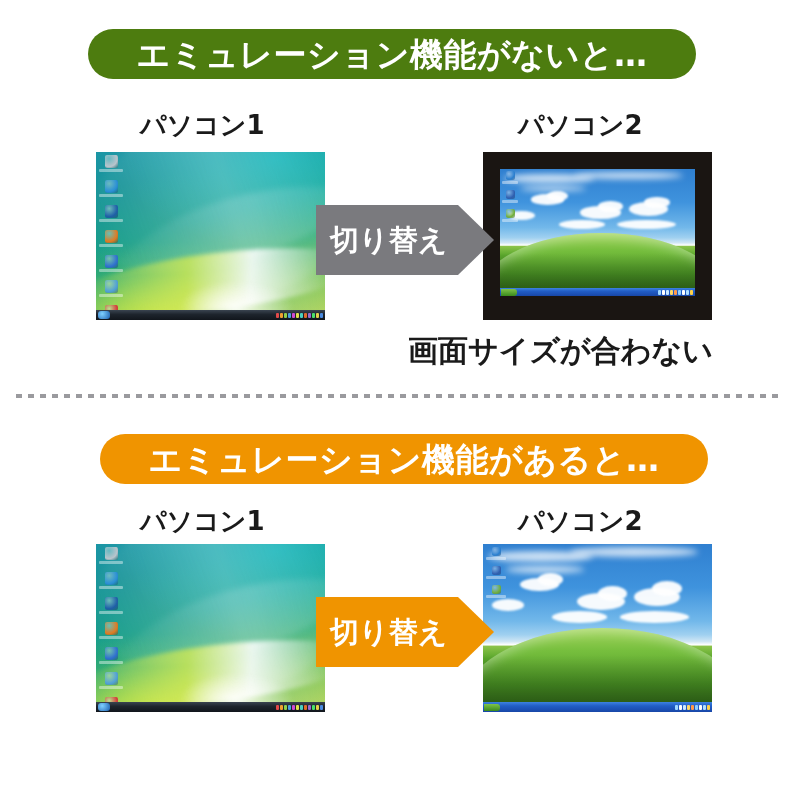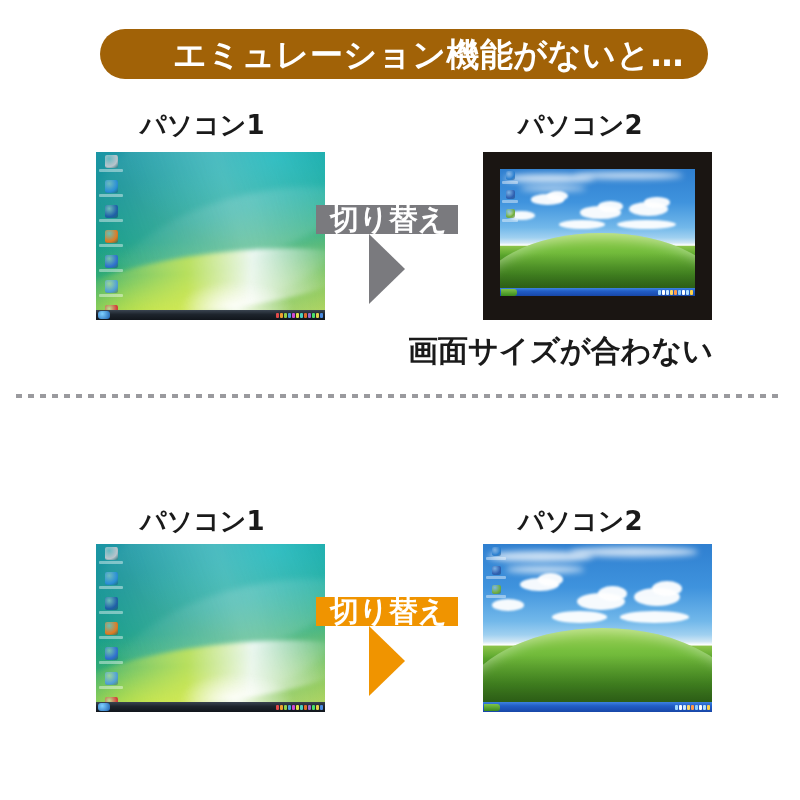--- a/index.html
+++ b/index.html
@@ -36,23 +36,22 @@
   }
   .banner-text {
     color: #ffffff;
     font-size: 33px;
     font-weight: 700;
     letter-spacing: 0.5px;
     line-height: 1;
     white-space: nowrap;
   }
   #banner-top {
-    left: 100px; top: 29px; width: 608px;
-    background: #a16207;
-    justify-content: flex-end;
+    left: 88px; top: 29px; width: 608px;
+    background: #4d7c0f;
   }
   #banner-bottom {
     left: 100px; top: 434px; width: 608px;
     background: #f09400;
   }
 
   
   .pc-label {
     position: absolute;
     font-size: 26px;
@@ -205,23 +204,22 @@
     display: flex;
     gap: 1px;
     align-items: center;
   }
   .tray i { display: block; width: 3px; height: 5px; border-radius: 1px; }
 
   
   .arrow {
     position: absolute;
     display: flex;
-    align-items: center;
+    align-items: flex-start;
     z-index: 9;
-    flex-direction: column;
   }
   .arrow .shaft {
     height: 100%;
     display: flex;
     align-items: center;
     justify-content: flex-start;
     box-sizing: border-box;
     padding-left: 14px;
   }
   .arrow .head {
@@ -380,20 +378,23 @@
             <i style="background: rgb(255, 210, 74);"></i>
           </div>
       </div>
     </div>
   </div>
 
   <div class="result" style="left:408px; top:336px;">画面サイズが合わない</div>
 
   <div class="divider" style="top:394px;"></div>
 
+  <div class="banner" id="banner-bottom">
+    <span class="banner-text">エミュレーション機能があると…</span>
+  </div>
 
   <div class="pc-label" style="left:140px; top:508px;">パソコン1</div>
 
   <div class="pc-label" style="left:518px; top:508px;">パソコン2</div>
 
   <div class="screen" style="left:96px; top:544px; width:229px; height:168px;">
     <div class="vista">
       <div class="sweep s1"></div>
       <div class="sweep s2"></div>
       <div class="sweep s3"></div>

